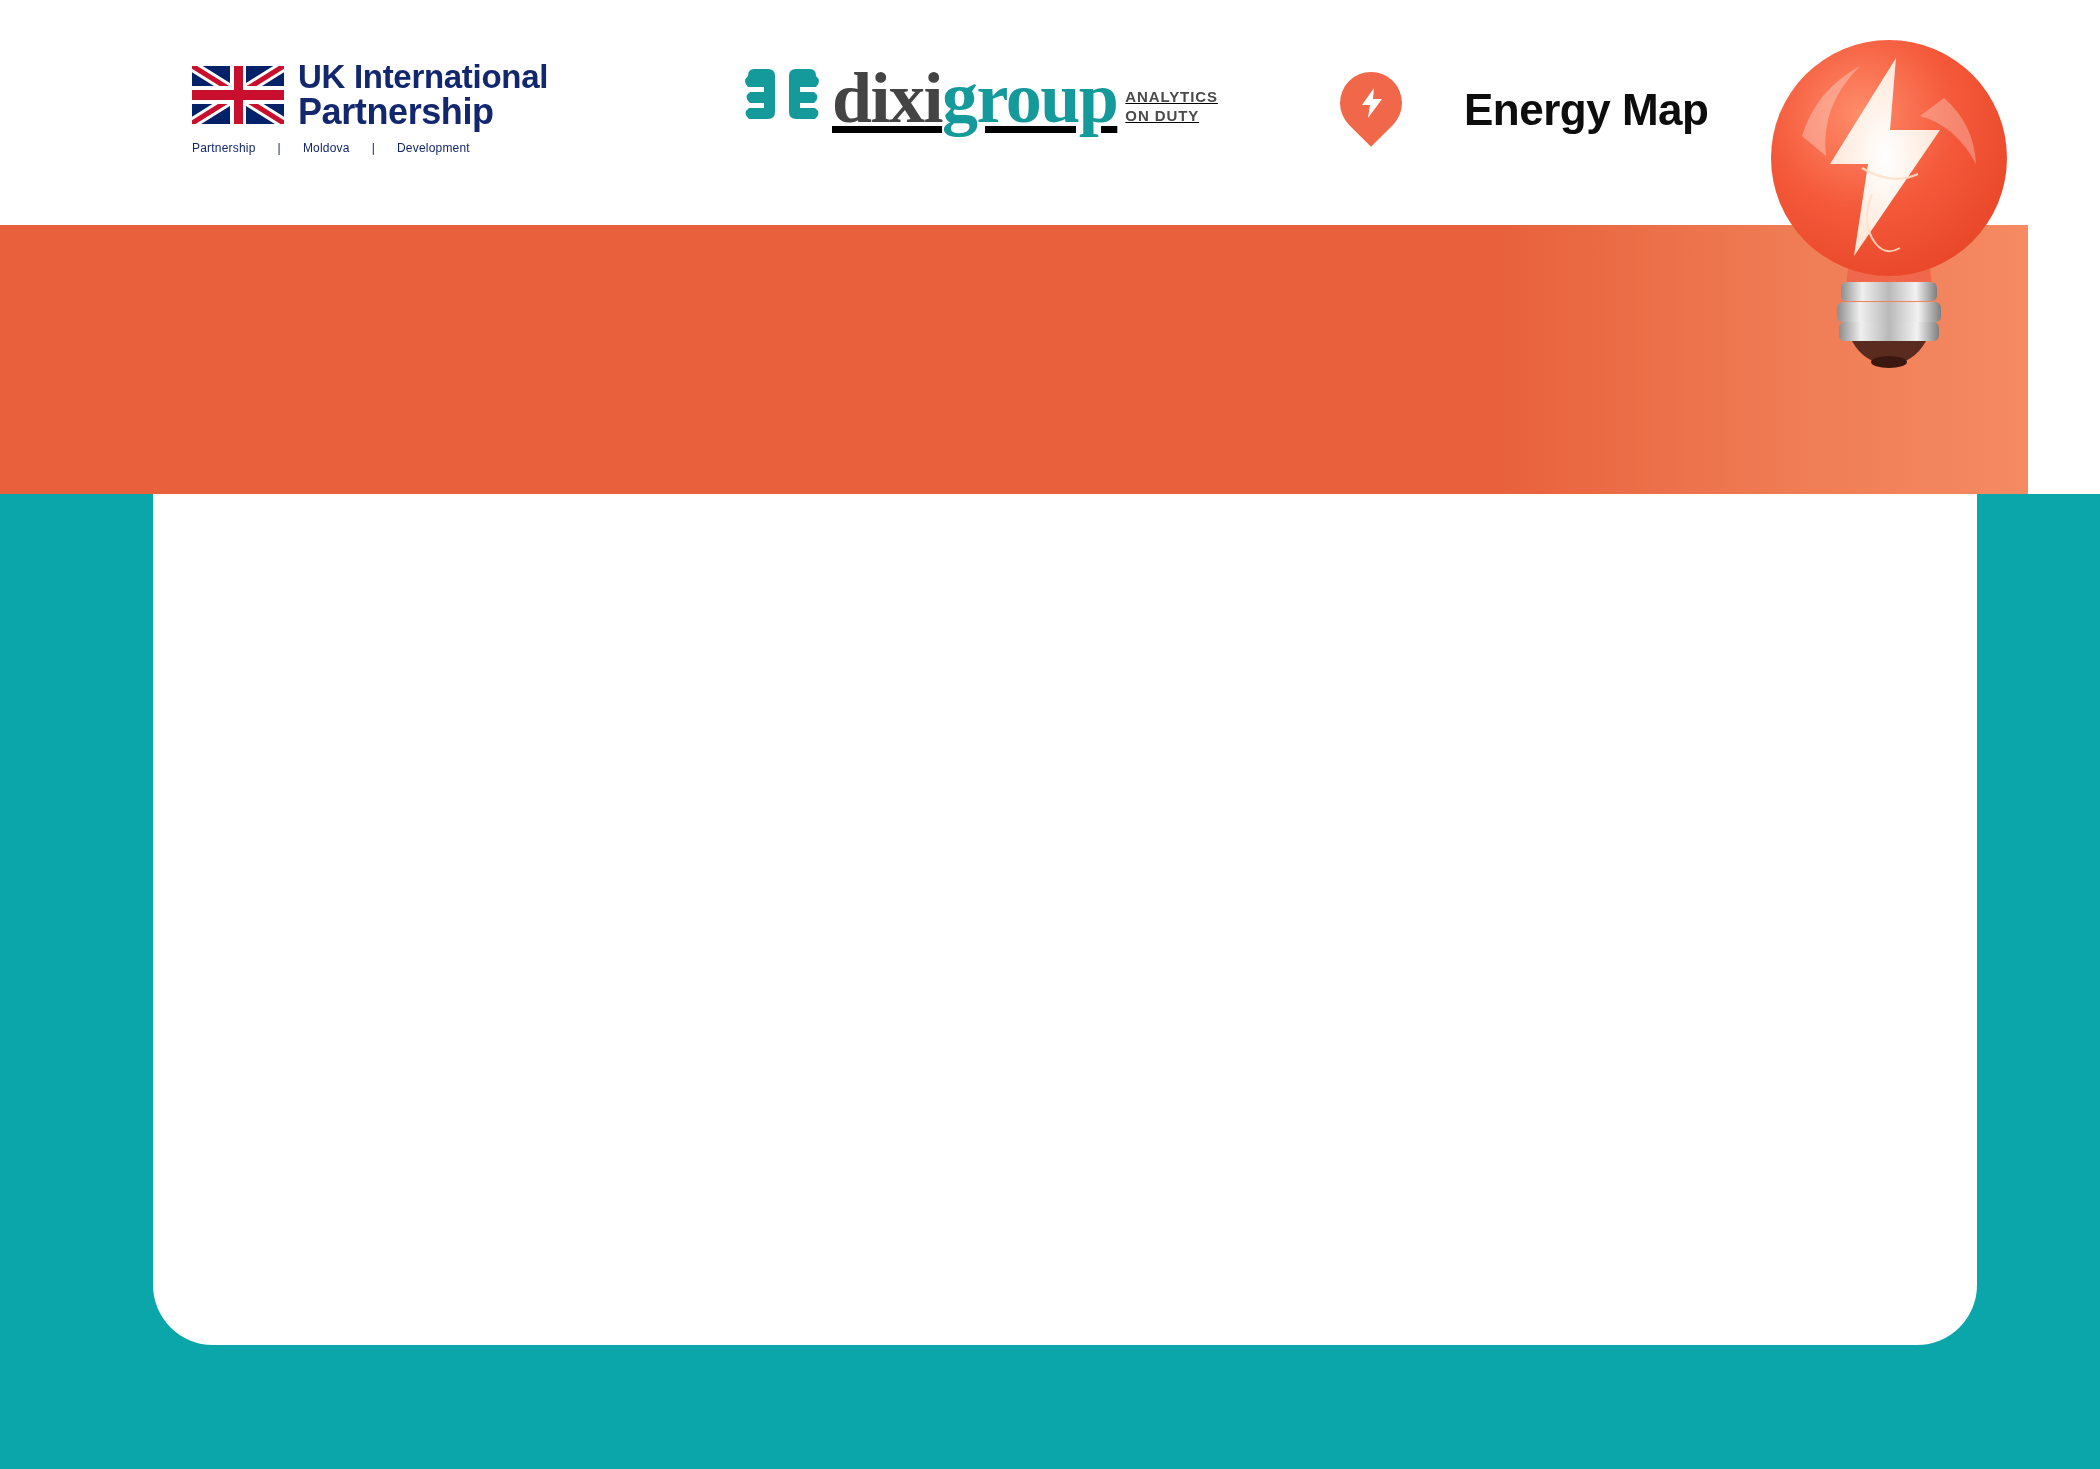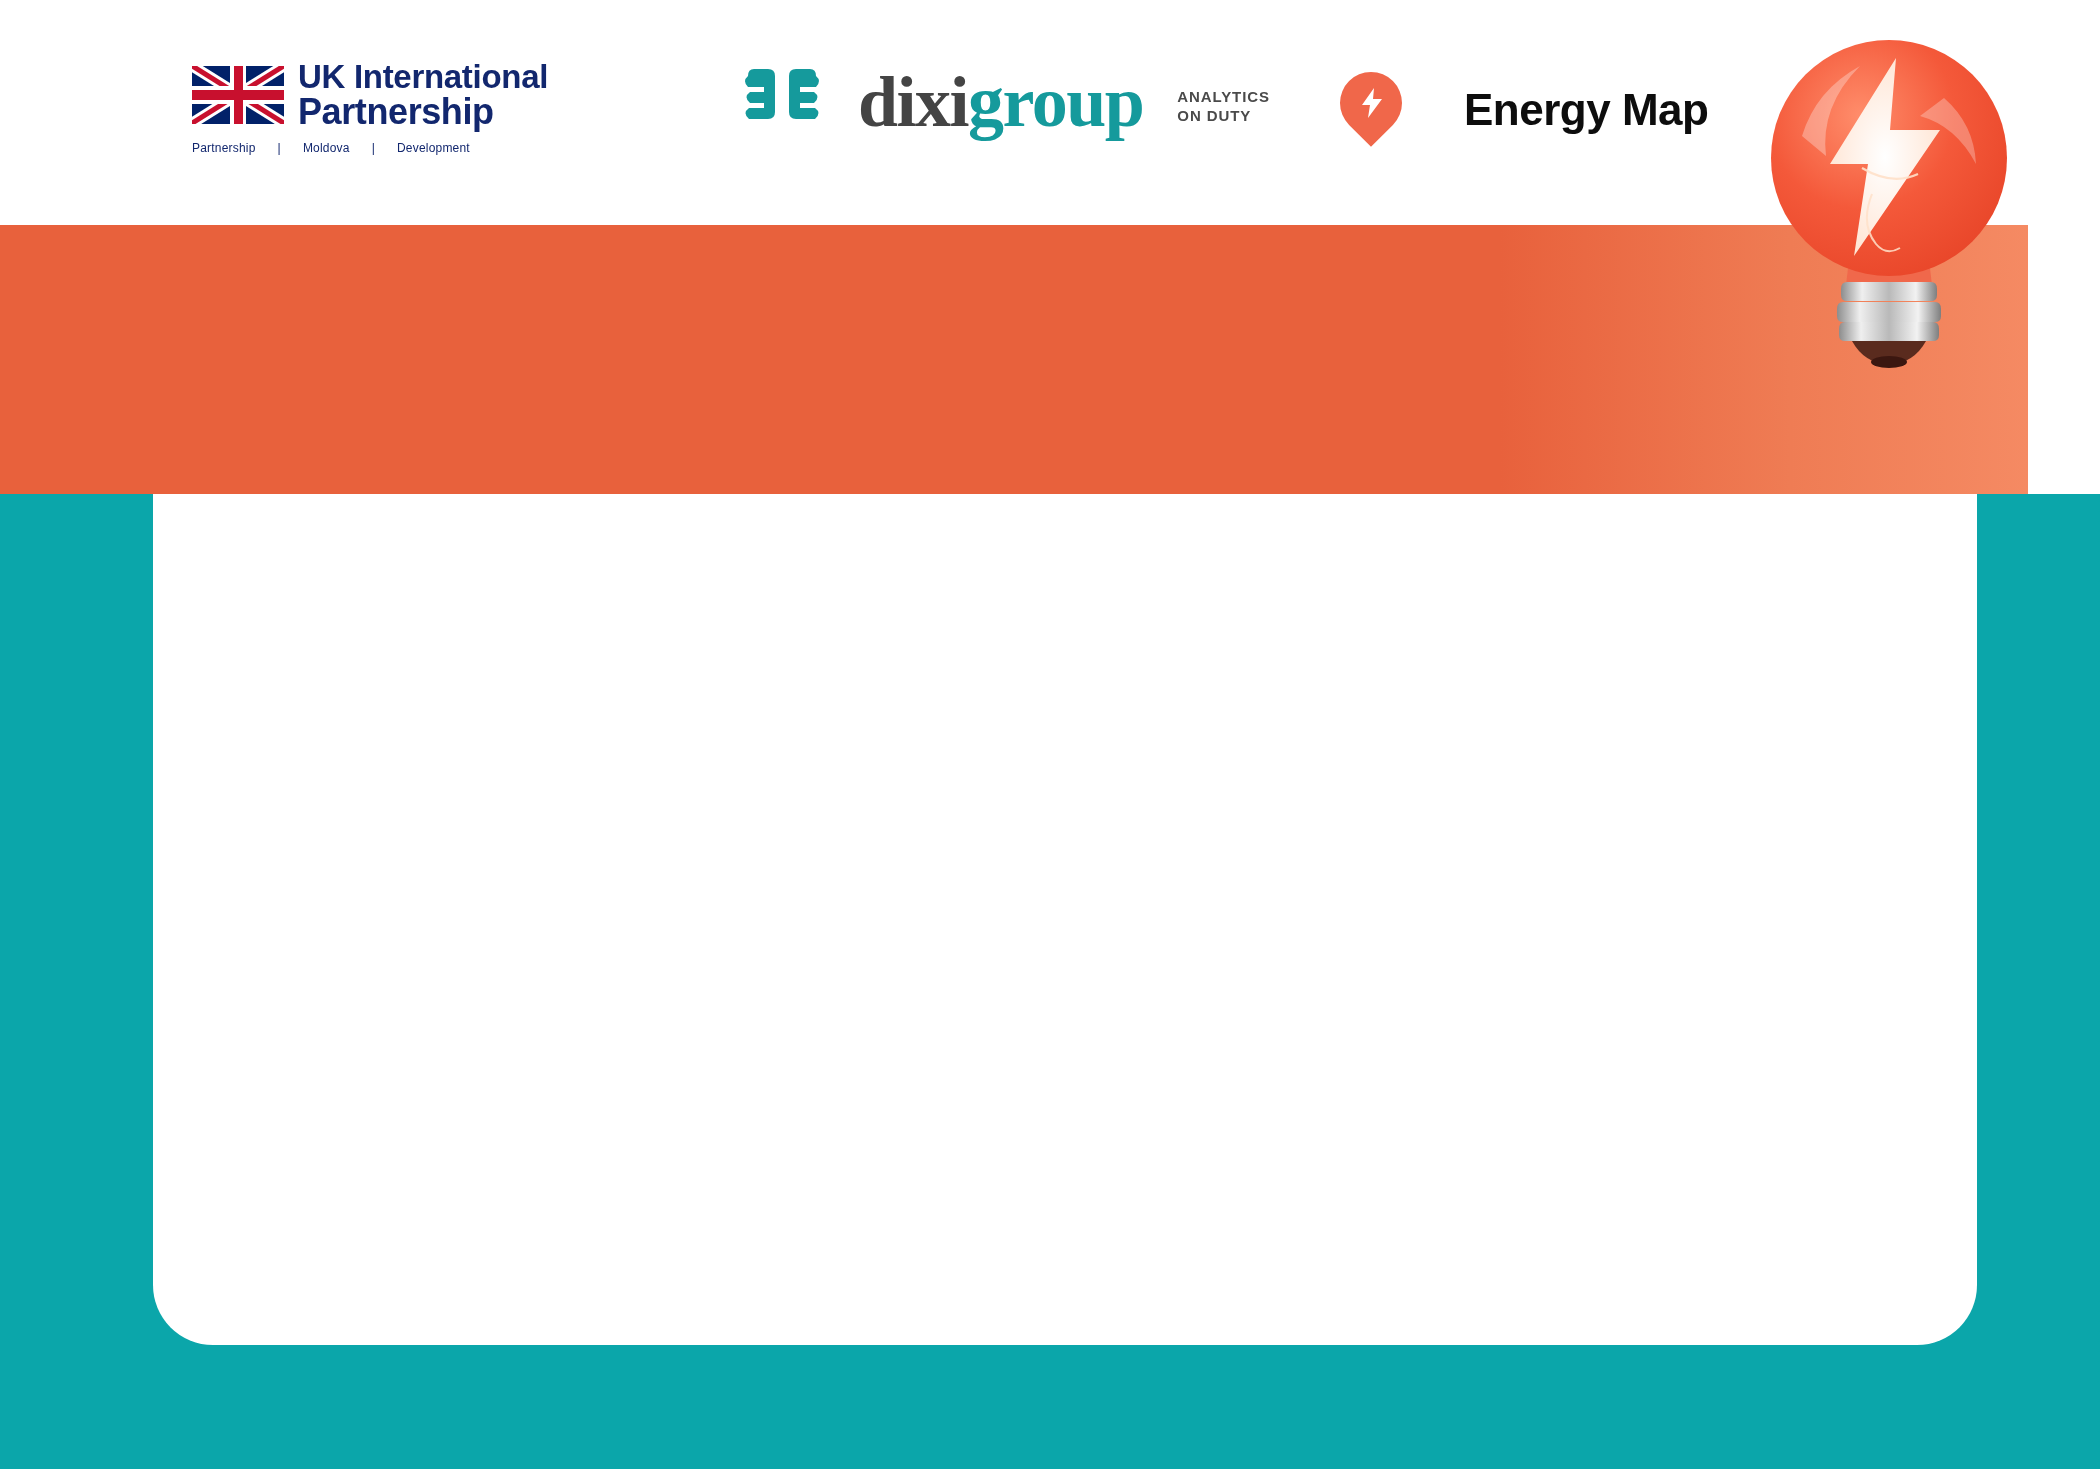--- a/index.html
+++ b/index.html
@@ -33,21 +33,21 @@
   .fc-hv { width:16px; height:58px; background:#fff; left:38px; top:0; }
   .fc-wr { width:92px; height:10px; background:#C8102E; left:0; top:24px; }
   .fc-hr { width:9px; height:58px; background:#C8102E; left:41.5px; top:0; }
   .uk-text { line-height:1.02; }
   .uk-l1 { font-size:33px; font-weight:700; color:#12276E; letter-spacing:-0.3px; }
   .uk-l2 { font-size:36px; font-weight:800; color:#12276E; letter-spacing:-0.4px; }
   .uk-tag { margin-top:11px; font-size:12px; color:#12276E; letter-spacing:0.2px;
             display:flex; gap:22px; }
   .uk-tag span.sep { color:#12276E; }
 
-  .dixi { position:absolute; left:740px; top:62px; display:flex; align-items:center; gap:34px; }
+  .dixi { position:absolute; left:740px; top:62px; display:flex; gap:8px;text-decoration:underline; }
   .dixi-mark { width:84px; height:80px; position:relative; flex:0 0 auto; }
   .dixi-word { font-family:"Liberation Serif", serif; font-size:72px; font-weight:700;
                letter-spacing:-1.5px; line-height:1; }
   .dixi-a { color:#444444; }
   .dixi-b { color:#159A9C; }
   .dixi-sub { font-size:15px; font-weight:700; color:#4a4a4a; line-height:1.25;
               letter-spacing:0.9px; align-self:flex-start; margin-top:26px; }
 
   .emap { position:absolute; left:1340px; top:72px; display:flex; align-items:center; gap:22px; }
   .emap-pin { position:relative; width:62px; height:76px; flex:0 0 auto; }

